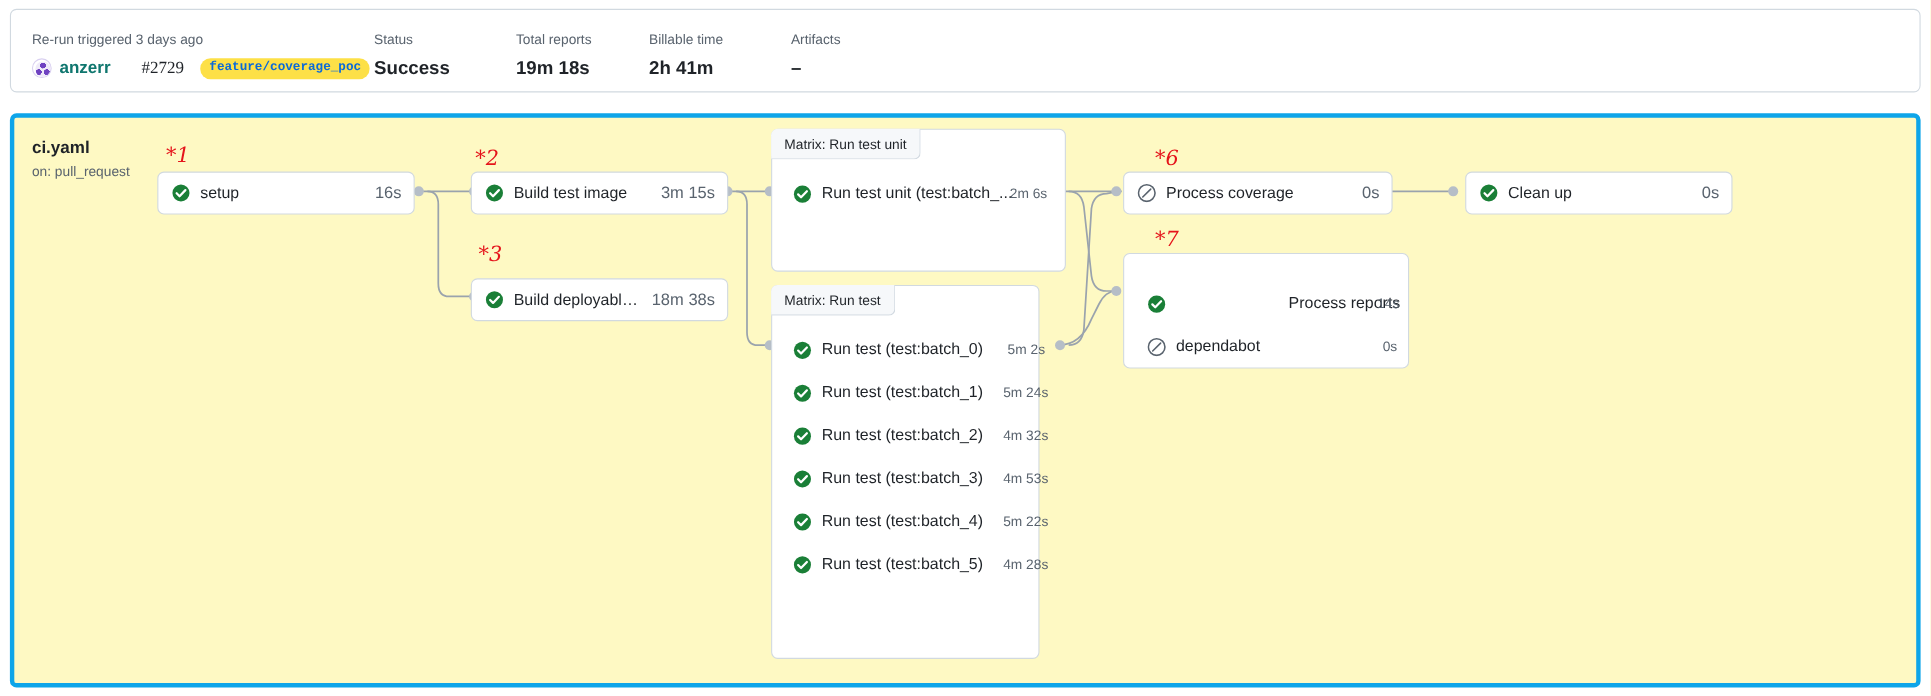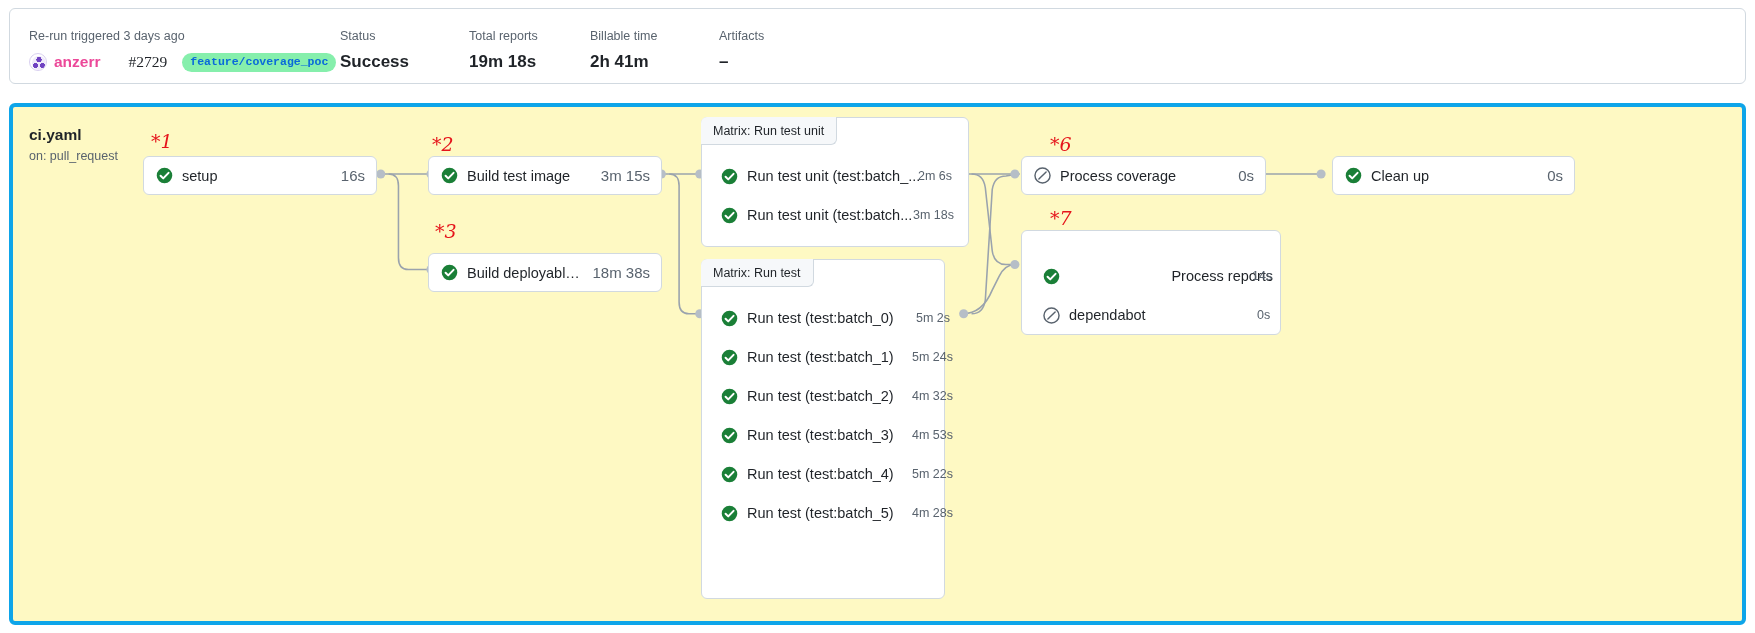--- a/index.html
+++ b/index.html
@@ -36,27 +36,27 @@
   }
   .avatar::before{
     content:""; position:absolute; left:2px; top:2px; width:14px; height:14px;
     border-radius:50%;
     background:
       radial-gradient(circle at 50% 26%, #6f42c1 0 2.6px, transparent 2.7px),
       radial-gradient(circle at 24% 68%, #6f42c1 0 2.6px, transparent 2.7px),
       radial-gradient(circle at 76% 68%, #6f42c1 0 2.6px, transparent 2.7px),
       #efeaf9;
   }
-  .actor-name{ font-size:15.5px; font-weight:600; color:#ec4899; }
+  .actor-name{ font-size:15.5px; font-weight:600; color:#0f766e; }
   .run-number{ font-size:15.5px; font-weight:400; color:#1f2328; margin-left:21px;font-family:Liberation Serif, serif;}
   .branch-badge{
     margin-left:8px;
     font-family:"Liberation Mono", monospace;
     font-size:11.5px; line-height:18px; height:19px;
-    color:#0969da; background:#86efac;
+    color:#0969da; background:#fde047;
     border-radius:10px; padding:0 8px; white-space:nowrap;
     display:inline-flex; align-items:center;
   }
 
   
   .graph-card{
     position:absolute; left:9px; top:103px; width:1737px; height:522px;
     background:#fef9c3; border:4px solid #0ea5e9; border-radius:6px;
     overflow:hidden;
   }
@@ -241,28 +241,20 @@
 
     <div class="matrix-row" style="left:19px; top:45px; width:240px;">
       <svg class="ico" viewBox="0 0 16 16">
         <circle cx="8" cy="8" r="7.3" fill="#1a7f37"></circle>
         <path d="M4.3 8.2 L6.8 10.7 L11.8 5.5" fill="none" stroke="#ffffff" stroke-width="1.9" stroke-linecap="round" stroke-linejoin="round"></path>
       </svg>
       <span class="n-label">Run test unit (test:batch_...</span>
       <span class="n-dur" style="left:197px;">2m 6s</span>
     </div>
 
-    <div class="matrix-row" style="left:19px; top:84px; width:240px;">
-      <svg class="ico" viewBox="0 0 16 16">
-        <circle cx="8" cy="8" r="7.3" fill="#1a7f37"></circle>
-        <path d="M4.3 8.2 L6.8 10.7 L11.8 5.5" fill="none" stroke="#ffffff" stroke-width="1.9" stroke-linecap="round" stroke-linejoin="round"></path>
-      </svg>
-      <span class="n-label">Run test unit (test:batch...</span>
-      <span class="n-dur" style="left:192px;">3m 18s</span>
-    </div>
   </div>
 
   <div class="matrix" style="left:688px; top:152px; width:244px; height:340px;">
     <div class="matrix-tab">Matrix: Run test</div>
 
     <div class="matrix-row" style="left:19px; top:45px; width:240px;">
       <svg class="ico" viewBox="0 0 16 16">
         <circle cx="8" cy="8" r="7.3" fill="#1a7f37"></circle>
           <path d="M4.3 8.2 L6.8 10.7 L11.8 5.5" fill="none" stroke="#fff" stroke-width="1.9" stroke-linecap="round" stroke-linejoin="round"></path>
       </svg>

